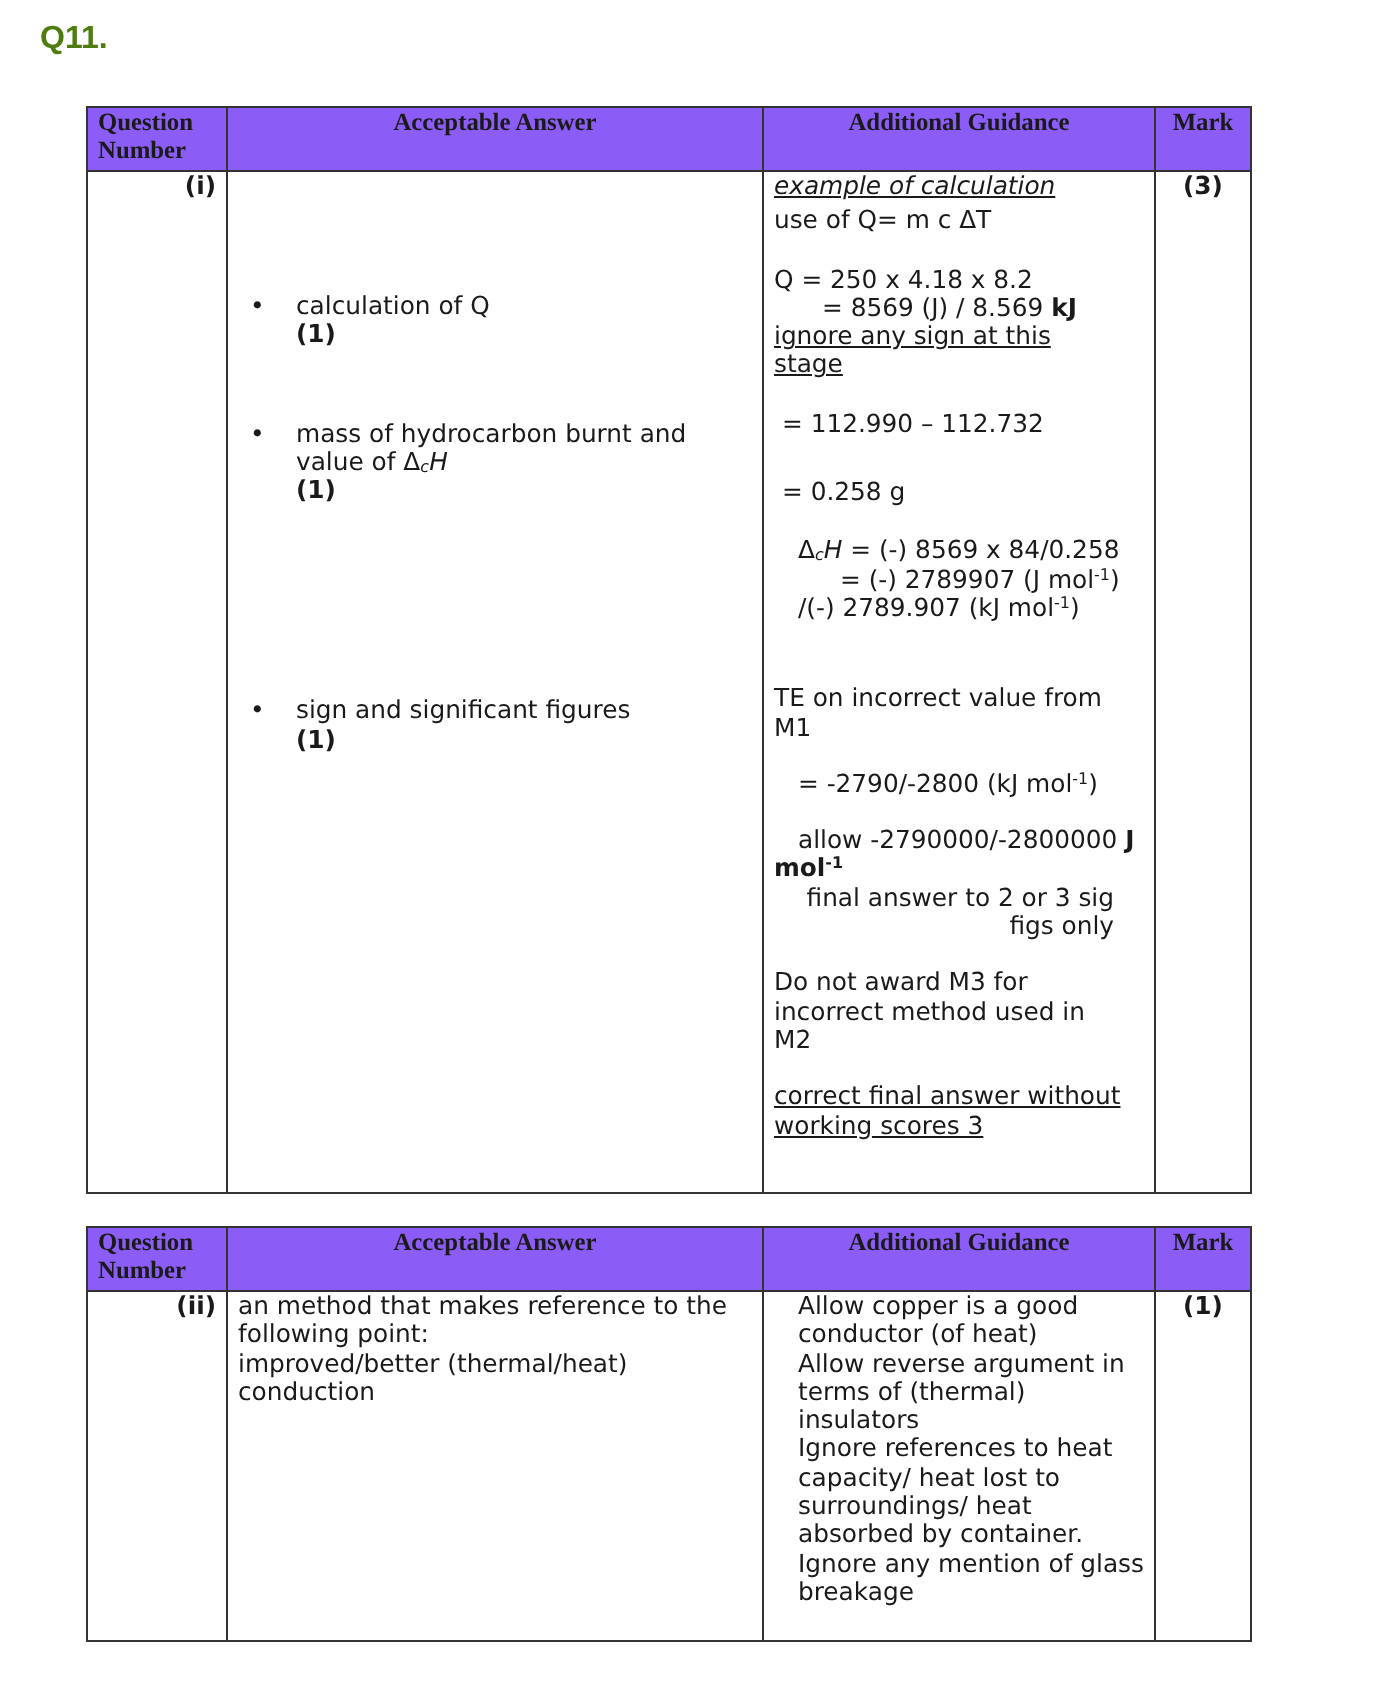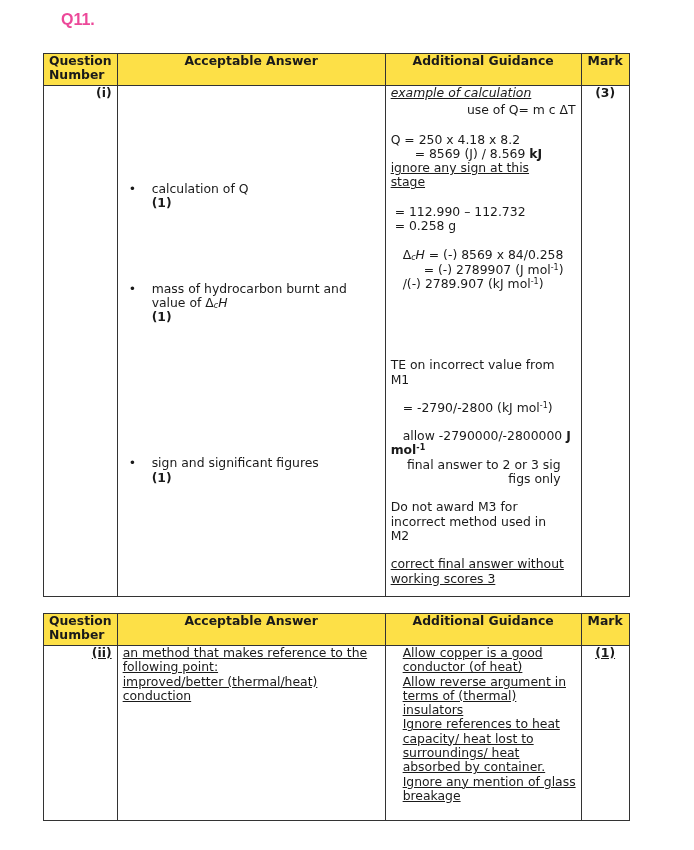--- a/index.html
+++ b/index.html
@@ -1,29 +1,29 @@
 <!DOCTYPE html>
 <html><head>
   <meta charset="utf-8">
   <style>
     html, body { margin: 0; padding: 0; background: #ffffff; }
     body { width: 694px; height: 850px; position: relative; overflow: hidden;
            font-family: "DejaVu Sans", sans-serif; color: #1a1a1a; }
     .qtitle { position: absolute; left: 20px; top: 11px; font-family: "Liberation Sans", sans-serif;
-              font-weight: bold; font-size: 16px; color: #ec4899; margin-left: 41px; }
+              font-weight: bold; font-size: 16px; color: #4d7c0f; }
     table.ms { position: absolute; left: 43px; border-collapse: collapse; table-layout: fixed;
                font-size: 12.4px; line-height: 14.3px; }
     table.ms td, table.ms th { border: 1.3px solid #333; vertical-align: top; padding: 0 5px; }
-    table.ms th { background: #fde047; font-weight: bold; text-align: center; }
+    table.ms th { background: #8b5cf6; font-weight: bold; text-align: center; font-family: Liberation Serif, serif; }
     th.qn { text-align: left !important; padding-left: 4px; }
     .c1 { width: 70px; } .c2 { width: 268px; } .c3 { width: 188px; } .c4 { width: 48px; }
     td.qnum { text-align: right; font-weight: bold; padding-right: 16px; }
     td.mark { text-align: center; font-weight: bold; }
     .u { text-decoration: underline; font-style: italic; }
-    .bul { position: relative; padding-left: 23px; margin-left: 6px; margin-top: 36px; }
+    .bul { position: relative; padding-left: 23px; margin-left: 6px; }
     .bul::before { content: "•"; position: absolute; left: 0; top: 0; }
     .b { font-weight: bold; }
     .ind { padding-left: 12px; }
     sup { font-size: 8px; vertical-align: 4px; line-height: 0; }
     sub { font-size: 8px; vertical-align: -1px; line-height: 0; }
     .line { white-space: nowrap; margin-left: 12px; }
   </style>
 </head>
 <body>
 
@@ -58,34 +58,34 @@
         <div class="b">(1)</div>
       </div>
       <div style="height:96px;"></div>
       <div class="bul">
         <div>sign and significant figures</div>
         <div class="b">(1)</div>
       </div>
     </td>
     <td>
       <div class="u">example of calculation</div>
-      <div style="margin-top:3px;text-align:right;">use of Q= m c ΔT</div>
+      <div style="margin-top:3px;">use of Q= m c ΔT</div>
       <div style="height:15px;"></div>
       <div>Q = 250 x 4.18 x 8.2</div>
       <div class="ind line"><span>= 8569 (J) / 8.569 </span><span class="b">kJ</span></div>
       <div style="width:160px;text-decoration:underline;">ignore any sign at this stage</div>
       <div style="height:15px;"></div>
       <div style="padding-left:4px;">= 112.990 – 112.732</div>
-      <div style="padding-left:4px;">= 0.258 g</div>
+      <div style="padding-left:4px;margin-top:20px;">= 0.258 g</div>
       <div style="height:15px;"></div>
       <div class="line"><span>Δ</span><sub><i>c</i></sub><i>H</i><span> = (-) 8569 x 84/0.258</span></div>
       <div class="line" style="padding-left:21px;"><span>= (-) 2789907 (J mol</span><sup>-1</sup><span>)</span></div>
       <div class="line"><span>/(-) 2789.907 (kJ mol</span><sup>-1</sup><span>)</span></div>
       <div style="height:31px;"></div>
-      <div style="width:180px;margin-top:36px;">TE on incorrect value from M1</div>
+      <div style="width:180px;">TE on incorrect value from M1</div>
       <div style="height:14px;"></div>
       <div class="line"><span>= -2790/-2800 (kJ mol</span><sup>-1</sup><span>)</span></div>
       <div style="height:14px;"></div>
       <div class="line"><span>allow -2790000/-2800000 </span><span class="b">J</span></div>
       <div class="b"><span>mol</span><sup>-1</sup></div>
       <div style="width:170px;text-align:right;">final answer to 2 or 3 sig figs only</div>
       <div style="height:14px;"></div>
       <div style="width:160px;">Do not award M3 for incorrect method used in M2</div>
       <div style="height:14px;"></div>
       <div style="width:185px;text-decoration:underline;">correct final answer without working scores 3</div>
@@ -102,21 +102,21 @@
       <col class="c3">
       <col class="c4">
     </colgroup>
   <tbody>
       <tr style="height:32px;">
     <th class="qn" style="line-height:14px;">Question Number</th>
     <th>Acceptable Answer</th>
     <th>Additional Guidance</th>
     <th>Mark</th>
   </tr>
-  <tr style="height:175px;text-decoration:underline;">
+  <tr style="height:175px;">
     <td class="qnum">(ii)</td>
     <td>
       <div>an method that makes reference to the</div>
       <div>following point:</div>
       <div>improved/better (thermal/heat)</div>
       <div>conduction</div>
     </td>
     <td>
       <div class="line">Allow copper is a good</div>
       <div class="line">conductor (of heat)</div>

